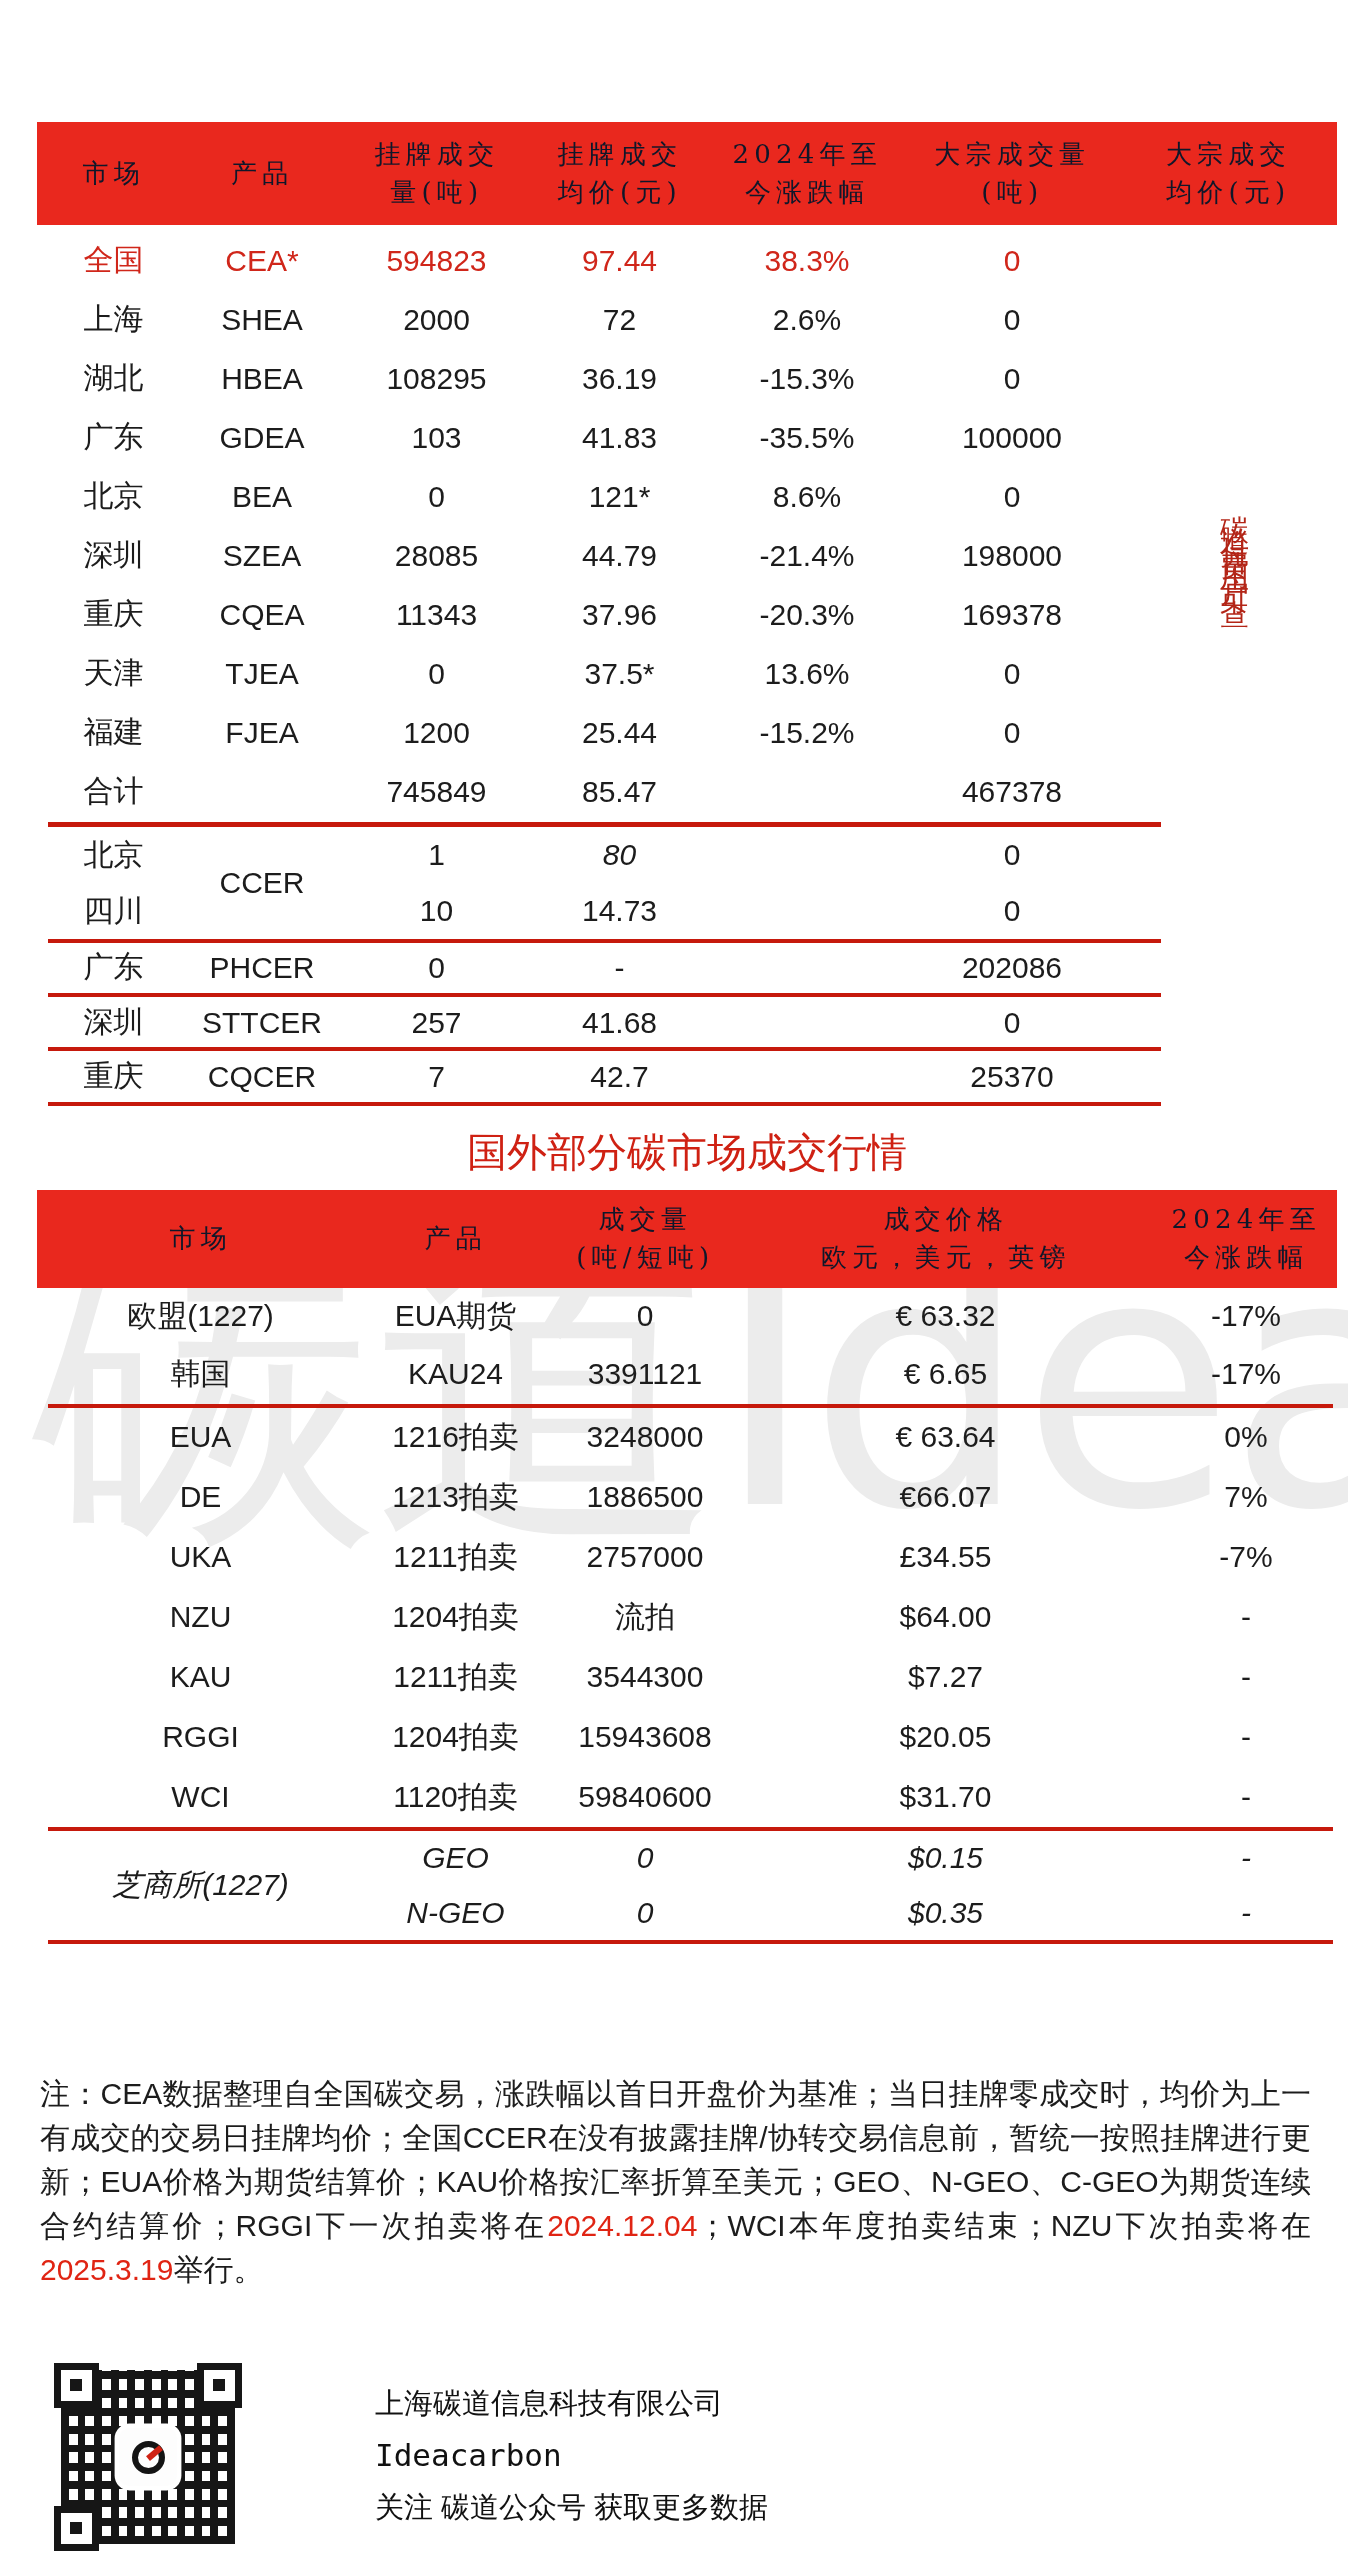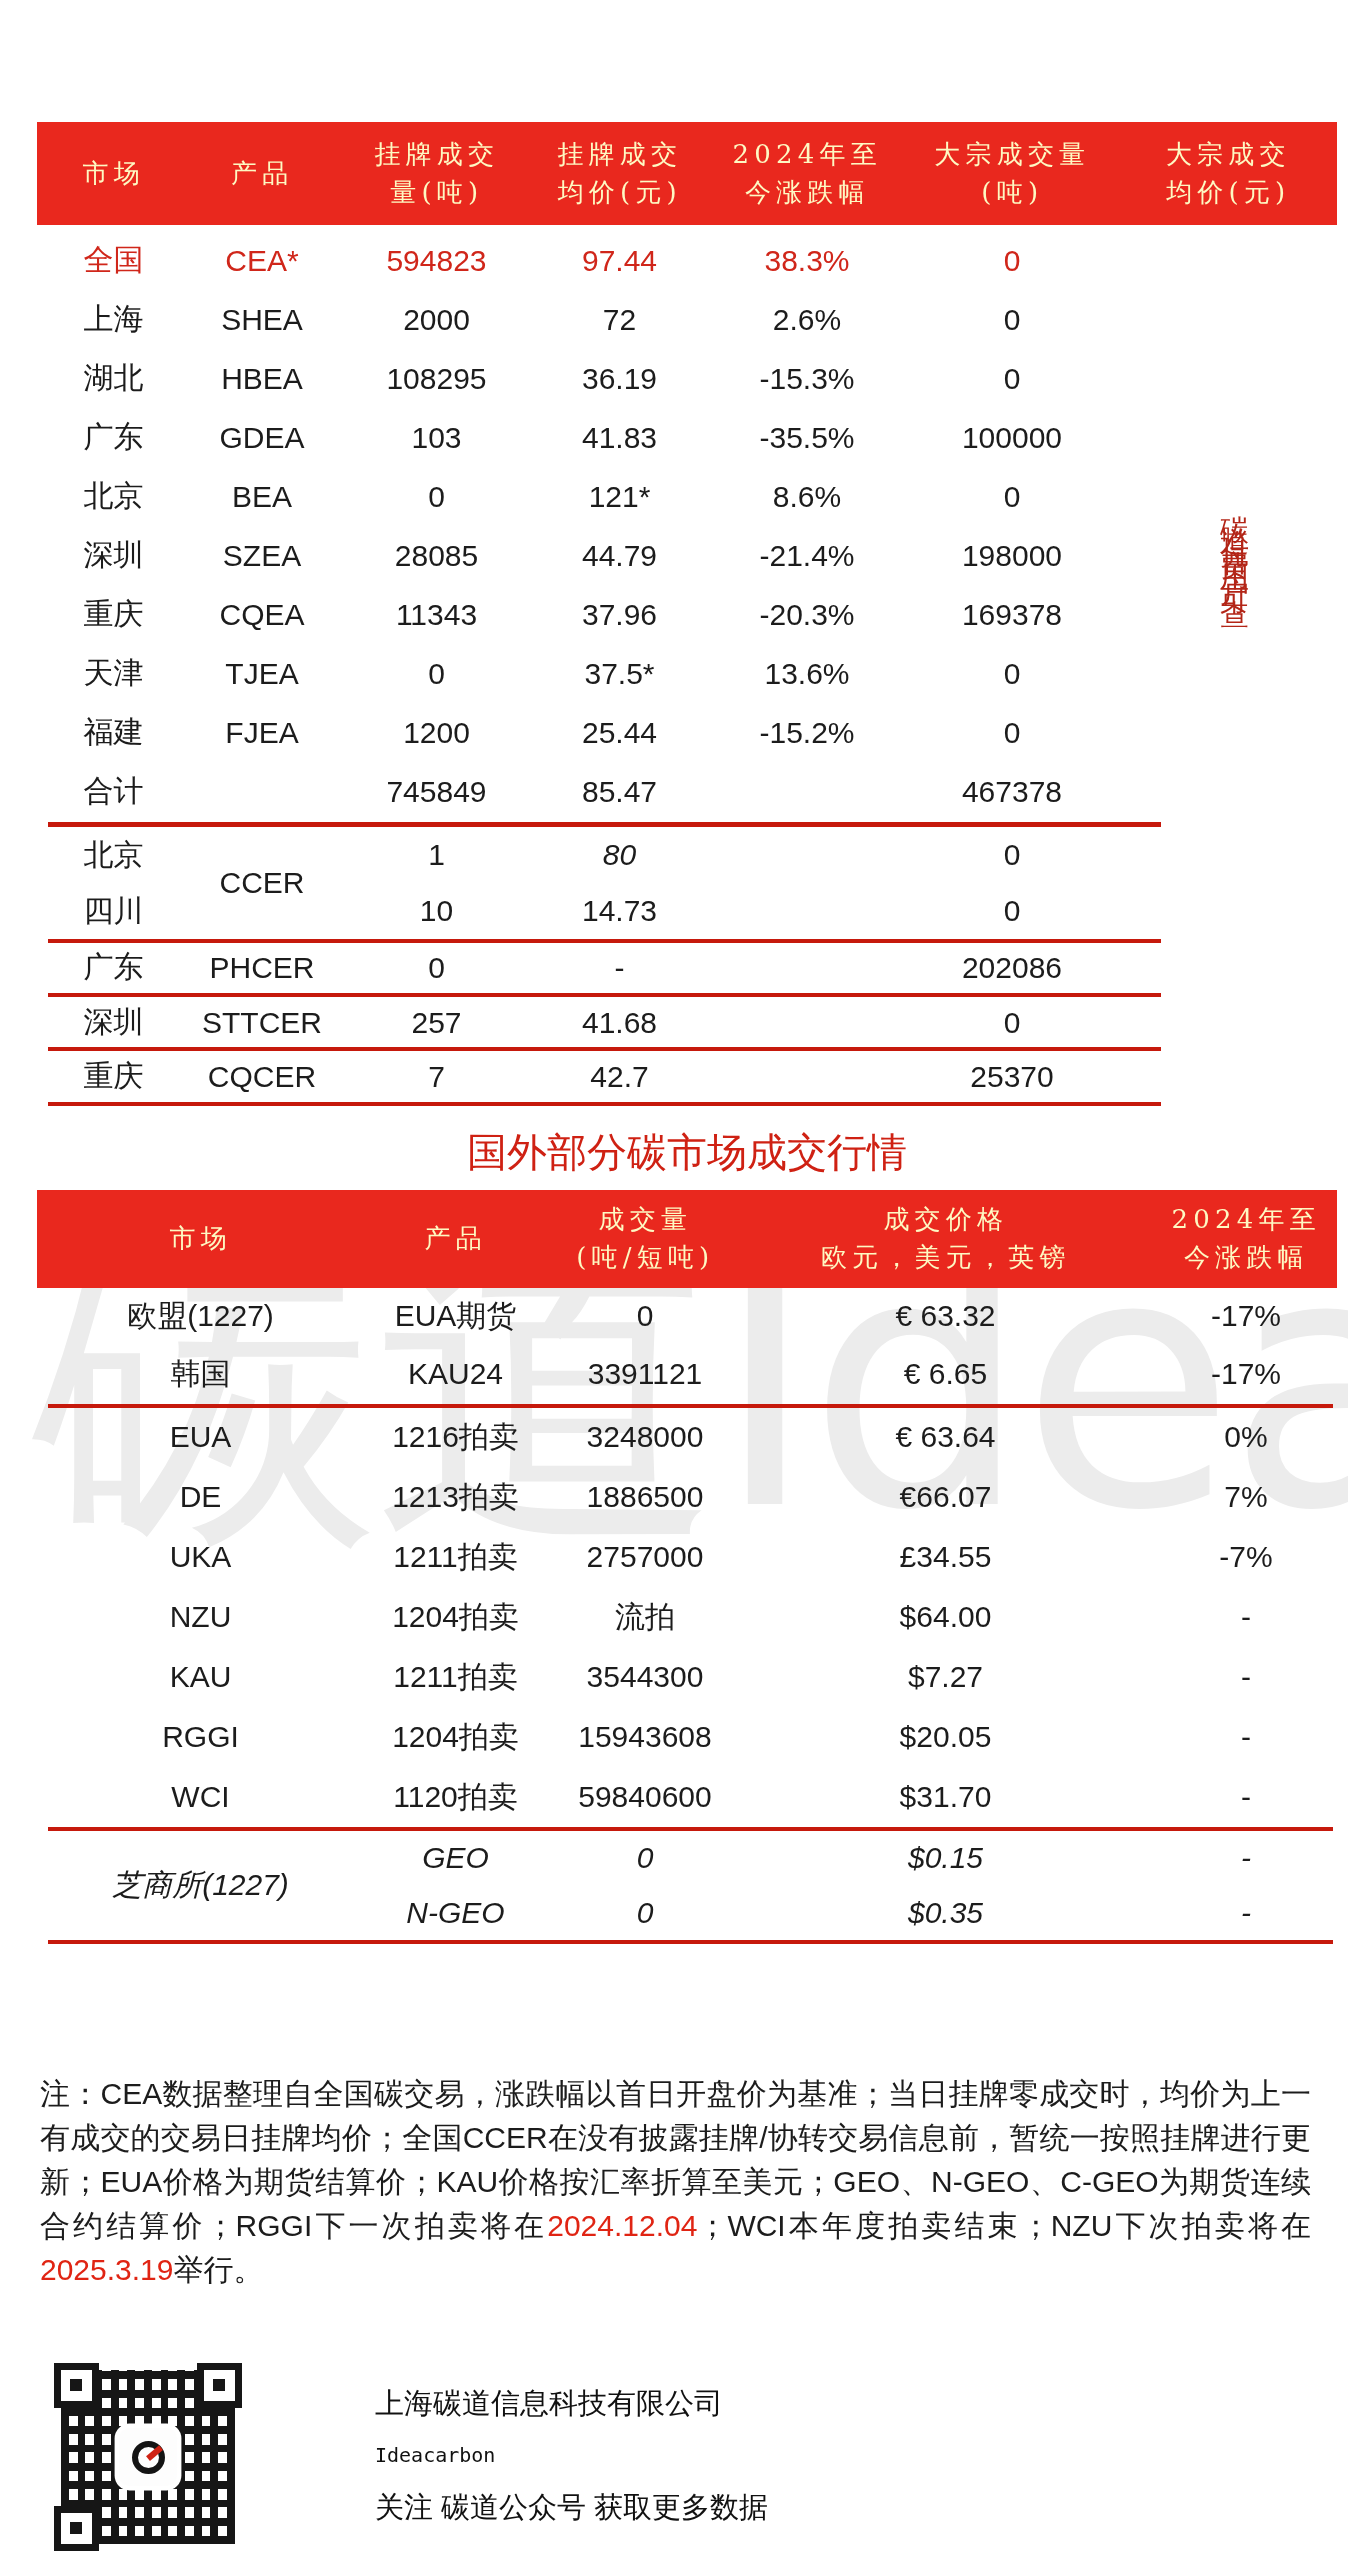--- a/index.html
+++ b/index.html
@@ -9,21 +9,21 @@
   .watermark{position:absolute;left:33px;top:1192px;font-size:349px;line-height:1.1;
              color:#ececec;white-space:nowrap;z-index:0;letter-spacing:-8.7px;
              font-family:"DejaVu Sans",sans-serif;}
   
   .title{position:absolute;left:37px;width:1300px;text-align:center;font-size:40px;
          color:#cf2113;z-index:2;line-height:1.2;}
   #t1-title{top:35px;}
   #t2-title{top:1128px;}
   
   .thead{position:absolute;left:37px;width:1300px;box-sizing:border-box;padding:0 3.5px 0 11.3px;
-         background:#e9281e;color:#fef9c3;display:grid;z-index:1;
+         background:#e9281e;color:#0f172a;display:grid;z-index:1;
          font-family:"DejaVu Serif",serif;font-size:26px;letter-spacing:5.2px;}
   .thead .hc{display:flex;flex-direction:column;align-items:center;justify-content:center;line-height:1.45;text-align:center;}
   #t1-head{top:122px;height:103px;grid-template-columns:131px 166px 183px 183px 192px 218px 214px;}
   #t2-head{top:1190px;height:98px;grid-template-columns:305px 205px 174px 427px 174px;}
   
   .grid1{display:grid;grid-template-columns:131px 166px 183px 183px 192px 218px 214px;}
   .grid2{display:grid;grid-template-columns:305px 205px 174px 427px 174px;}
   .rowsblock{position:absolute;left:48px;width:1285px;z-index:1;}
   .cell{display:flex;align-items:center;justify-content:center;font-size:30px;text-align:center;}
   .r{height:59px;}
@@ -50,21 +50,21 @@
   .qr-finder{position:absolute;width:45px;height:45px;border:7.8px solid #161616;background:#fff;box-sizing:border-box;}
   .qr-finder .dot{position:absolute;left:8.7px;top:8.7px;width:12.2px;height:12.2px;background:#161616;}
   .qr-tl{left:0;top:0;} .qr-tr{right:0;top:0;} .qr-bl{left:0;bottom:0;}
   .qr-logo{position:absolute;left:50%;top:50%;transform:translate(-50%,-50%);
            width:58px;height:58px;background:#fdfdfd;border-radius:10.5px;
            display:flex;align-items:center;justify-content:center;box-shadow:0 0 0 4.4px #fff;}
   .qr-ring{width:33px;height:33px;border:6.1px solid #141414;border-radius:50%;position:relative;box-sizing:border-box;}
   .qr-pen{position:absolute;width:17.4px;height:6.1px;background:#cf2113;right:-5.2px;top:3.5px;transform:rotate(-40deg);}
   #footer-text{position:absolute;left:375px;top:2377px;z-index:1;}
   #footer-text .fl{line-height:52px;font-size:29px;color:#111;}
-  #footer-text .brand{font-family:"DejaVu Sans Mono",monospace;font-size:20px;}
+  #footer-text .brand{font-family:"DejaVu Sans Mono",monospace;font-size:31px;}
 </style>
 </head>
 <body>
 
 <div class="canvas">
 
   <div class="watermark">碳道Ideacarbon</div>
 
 
   <div class="thead" id="t1-head">

